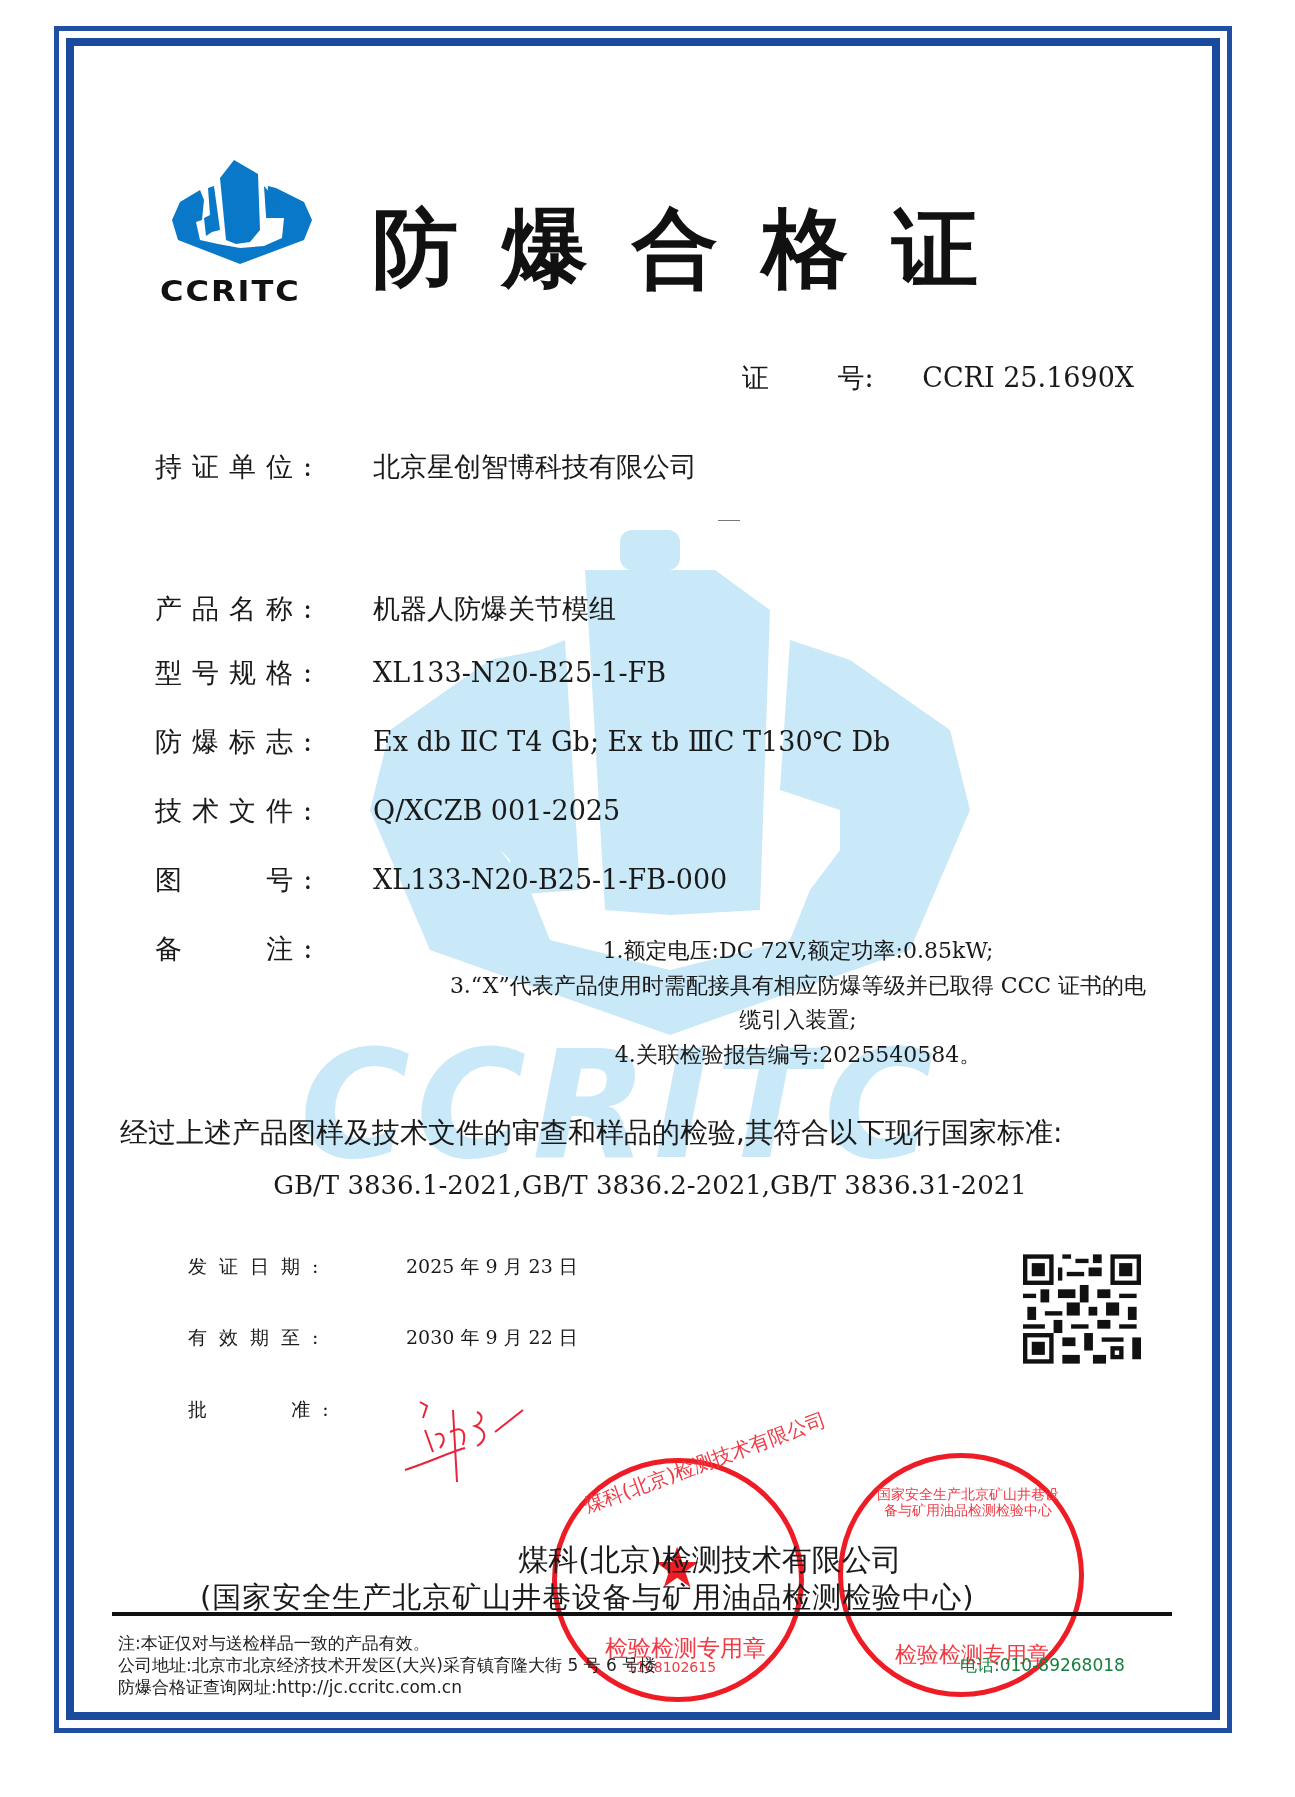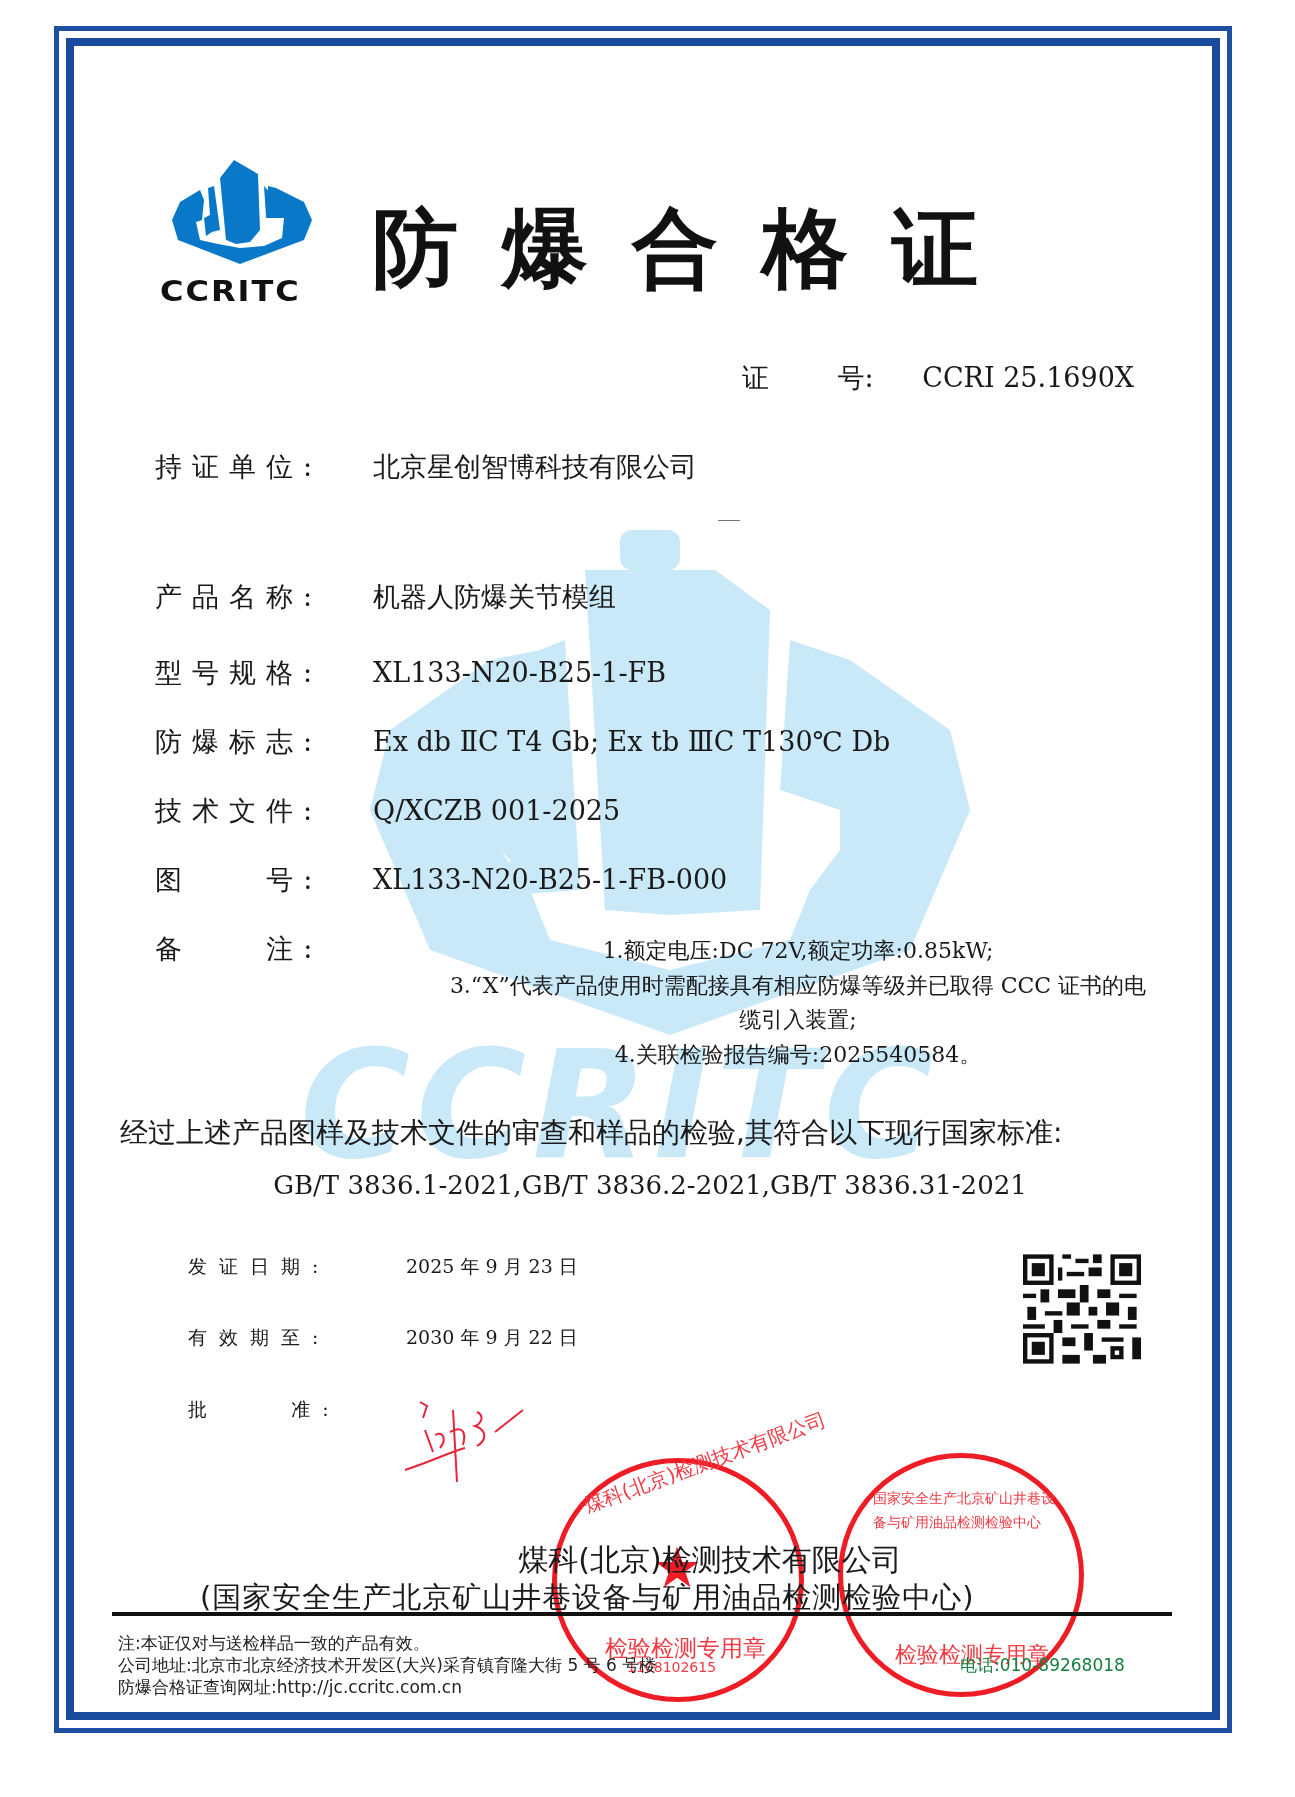--- a/index.html
+++ b/index.html
@@ -63,21 +63,21 @@
 <div class="abs certno">
   <span class="l1">证</span>
   <span class="l2">号:</span>
   <span>CCRI 25.1690X</span>
 </div>
 
 <div class="row" style="top:450px">
   <span class="label">持证单位:</span><span class="value">北京星创智博科技有限公司</span>
 </div>
 <div class="abs" style="left:718px;top:520px;width:22px;height:1px;background:#777;"></div>
-<div class="row" style="top:580px">
+<div class="row" style="top:592px">
   <span class="label">产品名称:</span><span class="value">机器人防爆关节模组</span>
 </div>
 <div class="row" style="top:656px">
   <span class="label">型号规格:</span><span class="value">XL133-N20-B25-1-FB</span>
 </div>
 <div class="row" style="top:725px">
   <span class="label">防爆标志:</span><span class="value">Ex db ⅡC T4 Gb; Ex tb ⅢC T130℃ Db</span>
 </div>
 <div class="row" style="top:794px">
   <span class="label">技术文件:</span><span class="value">Q/XCZB 001-2025</span>
@@ -158,21 +158,21 @@
   <path d="M10,80 C40,70 55,62 70,58 M25,12 L32,16 L28,28 M30,40 L38,62 M40,45 C48,40 52,50 45,58 M58,20 L62,92 M55,42 C66,36 72,40 68,55 M82,22 C90,26 86,34 80,36 C92,40 92,50 82,56 M100,42 L128,20" fill="none" stroke="#e8243a" stroke-width="2"></path>
 </svg>
 
 <div class="abs stamp" style="left:552px;top:1458px;width:252px;height:244px;">
   <div class="stamp-text" style="left:28px;top:30px;font-size:20px;transform:rotate(-20deg);transform-origin:left;">煤科(北京)检测技术有限公司</div>
   <div class="stamp-text" style="left:95px;top:72px;font-size:56px;color:#ee1c25;">★</div>
   <div class="stamp-text" style="left:48px;top:170px;font-size:23px;">检验检测专用章</div>
   <div class="stamp-text" style="left:70px;top:196px;font-size:14px;">1108102615</div>
 </div>
 <div class="abs stamp" style="left:838px;top:1453px;width:246px;height:244px;">
-  <div class="stamp-text" style="left:30px;top:28px;font-size:14px;width:190px;white-space:normal;line-height:24px;">国家安全生产北京矿山井巷设备与矿用油品检测检验中心</div>
+  <div class="stamp-text" style="left:30px;top:28px;font-size:14px;width:190px;white-space:normal;text-align:center;line-height:16px;">国家安全生产北京矿山井巷设备与矿用油品检测检验中心</div>
   <div class="stamp-text" style="left:52px;top:182px;font-size:22px;">检验检测专用章</div>
 </div>
 
 <div class="abs issuer1">煤科(北京)检测技术有限公司</div>
 <div class="abs issuer2">(国家安全生产北京矿山井巷设备与矿用油品检测检验中心)</div>
 <div class="abs bottom-line"></div>
 
 <div class="abs note" style="top:1632px">注:本证仅对与送检样品一致的产品有效。</div>
 <div class="abs note" style="top:1654px">公司地址:北京市北京经济技术开发区(大兴)采育镇育隆大街 5 号 6 号楼</div>
 <div class="abs note" style="top:1676px">防爆合格证查询网址:http://jc.ccritc.com.cn</div>

